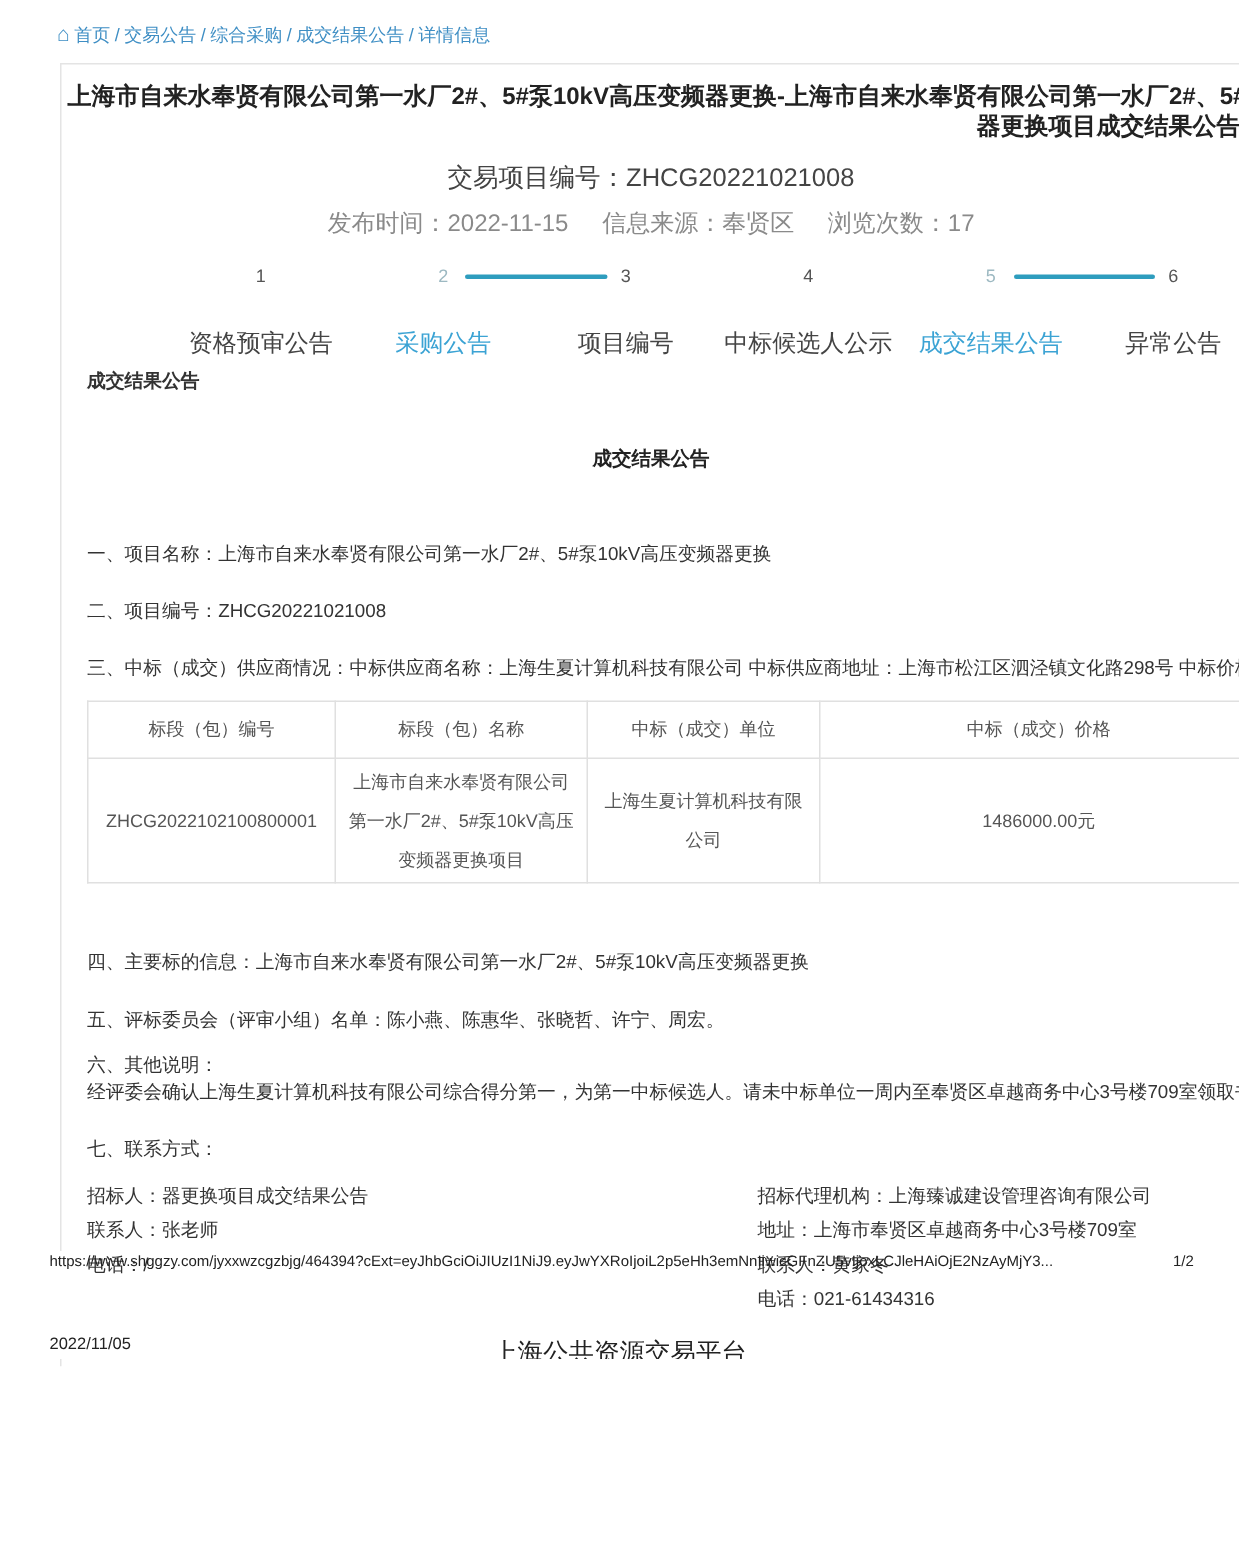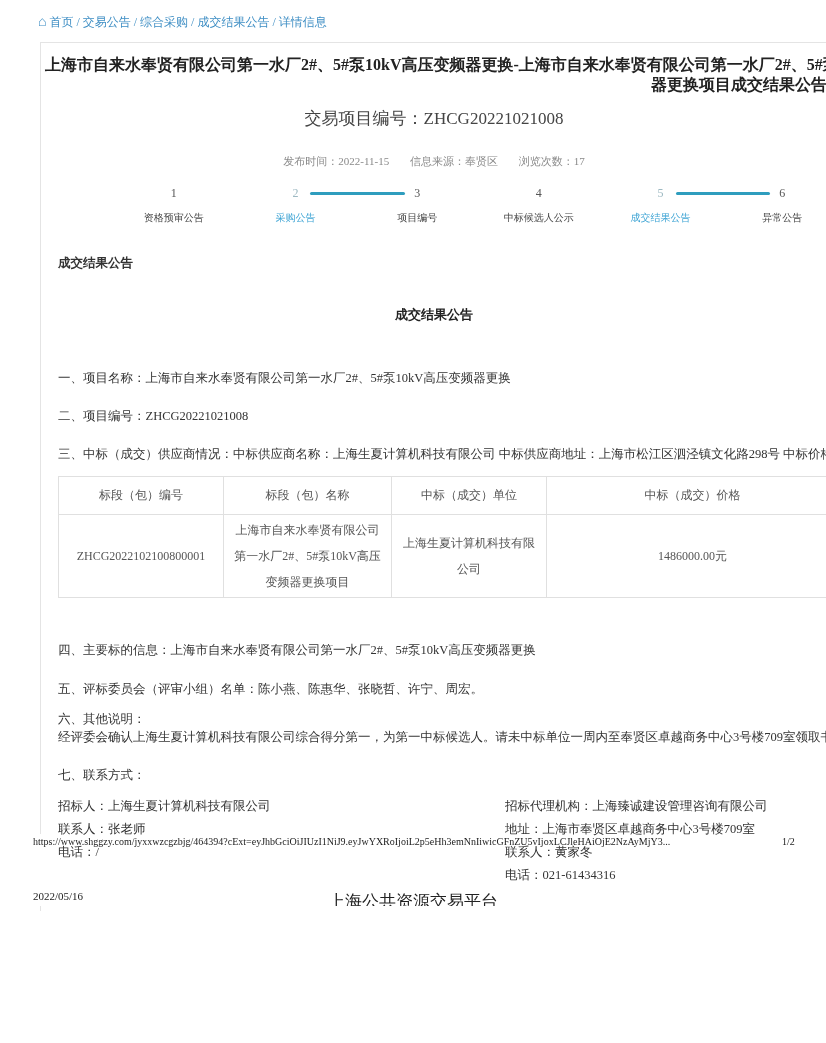--- a/index.html
+++ b/index.html
@@ -1,41 +1,41 @@
 <!DOCTYPE html>
 <html><head>
 <meta charset="utf-8">
 <style>
   html,body{margin:0;padding:0;background:#fff;}
   .page{
     position:relative;width:826px;height:911px;overflow:hidden;background:#fff;
-    font-family:Liberation Serif, serif;color:#333;
+    font-family:Liberation Sans, sans-serif;color:#333;
   }
   
   .breadcrumb{position:absolute;left:38px;top:14px;font-size:12px;color:#3e8ec4;white-space:nowrap;}
   .breadcrumb .home{font-size:14px;margin-right:3px;}
   .breadcrumb a{color:#3e8ec4;text-decoration:none;cursor:pointer;}
   .breadcrumb .sep{color:#3e8ec4;margin:0 3px;}
   
   .content-box{
     position:absolute;left:40px;top:42px;width:850px;height:792px;
     border:1px solid #e4e4e4;border-bottom:none;background:#fff;box-sizing:border-box;
   }
   .doc-title1{margin:12px 0 0;padding:0 0 0 4px;font-size:16px;font-weight:bold;color:#222;
     line-height:20px;white-space:nowrap;overflow:hidden;}
   .doc-title2{width:786px;text-align:right;font-size:16px;font-weight:bold;color:#222;line-height:20px;}
   .project-no{width:786px;text-align:center;margin-top:12px;font-size:17px;color:#444;}
-  .meta-row{width:786px;text-align:center;margin-top:24px;font-size:11px;color:#8a8a8a;}
+  .meta-row{width:786px;text-align:center;margin-top:9px;font-size:16px;color:#8a8a8a;}
   .meta-row span{margin:0 9px;}
   
   .steps{position:relative;width:730px;margin:16px 0 0 72px;height:56px;}
   .steps-row{display:flex;}
   .step{flex:1;text-align:center;}
   .step-num{font-size:12px;color:#555;line-height:16px;}
-  .step-label{font-size:10px;color:#444;margin-top:10px;cursor:pointer;}
+  .step-label{font-size:16px;color:#444;margin-top:27px;cursor:pointer;}
   .step.active .step-num{color:#9db9c2;}
   .step.active .step-label{color:#3ba3d4;}
   .connector{position:absolute;top:7px;height:3px;background:#2e9dbe;border-radius:2px;}
   .connector.c1{left:197px;width:95px;}
   .connector.c2{left:563px;width:94px;}
   
   .tab-label{margin:14px 0 0 17px;font-size:12.5px;font-weight:bold;color:#333;}
   .doc-heading{width:786px;text-align:center;margin-top:34px;font-size:13px;font-weight:bold;color:#222;}
   .body-item{margin-left:17px;font-size:12.5px;color:#333;line-height:16px;white-space:nowrap;overflow:hidden;}
   .m1{margin-top:46px;} .m2{margin-top:22px;} .m3{margin-top:22px;}
@@ -153,38 +153,38 @@
     </table>
 
     <div class="body-item m4">四、主要标的信息：上海市自来水奉贤有限公司第一水厂2#、5#泵10kV高压变频器更换</div>
     <div class="body-item m5">五、评标委员会（评审小组）名单：陈小燕、陈惠华、张晓哲、许宁、周宏。</div>
     <div class="body-item m6">六、其他说明：</div>
     <div class="body-item m6b">经评委会确认上海生夏计算机科技有限公司综合得分第一，为第一中标候选人。请未中标单位一周内至奉贤区卓越商务中心3号楼709室领取书面未中</div>
     <div class="body-item m7">七、联系方式：</div>
 
     <div class="contacts">
       <div class="col">
-        <div class="line">招标人：上海生夏计算机科技有限公司</div>
+        <div class="line">招标人：器更换项目成交结果公告</div>
         <div class="line">联系人：张老师</div>
         <div class="line">电话：/</div>
       </div>
       <div class="col right">
         <div class="line">招标代理机构：上海臻诚建设管理咨询有限公司</div>
         <div class="line">地址：上海市奉贤区卓越商务中心3号楼709室</div>
         <div class="line">联系人：黄家冬</div>
         <div class="line">电话：021-61434316</div>
       </div>
     </div>
   </div>
 
   <div class="print-footer">
     <span>https://www.shggzy.com/jyxxwzcgzbjg/464394?cExt=eyJhbGciOiJIUzI1NiJ9.eyJwYXRoIjoiL2p5eHh3emNnIiwicGFnZU5vIjoxLCJleHAiOjE2NzAyMjY3...</span>
     <span class="pagenum">1/2</span>
   </div>
 
-  <div class="p2-date">2022/05/16</div>
+  <div class="p2-date">2022/11/05</div>
   <div class="p2-site">上海公共资源交易平台</div>
 
   <div class="content-box2">
     <div class="doc-date">2022年11月15日</div>
   </div>
 
 </div>
 
 </body></html>

